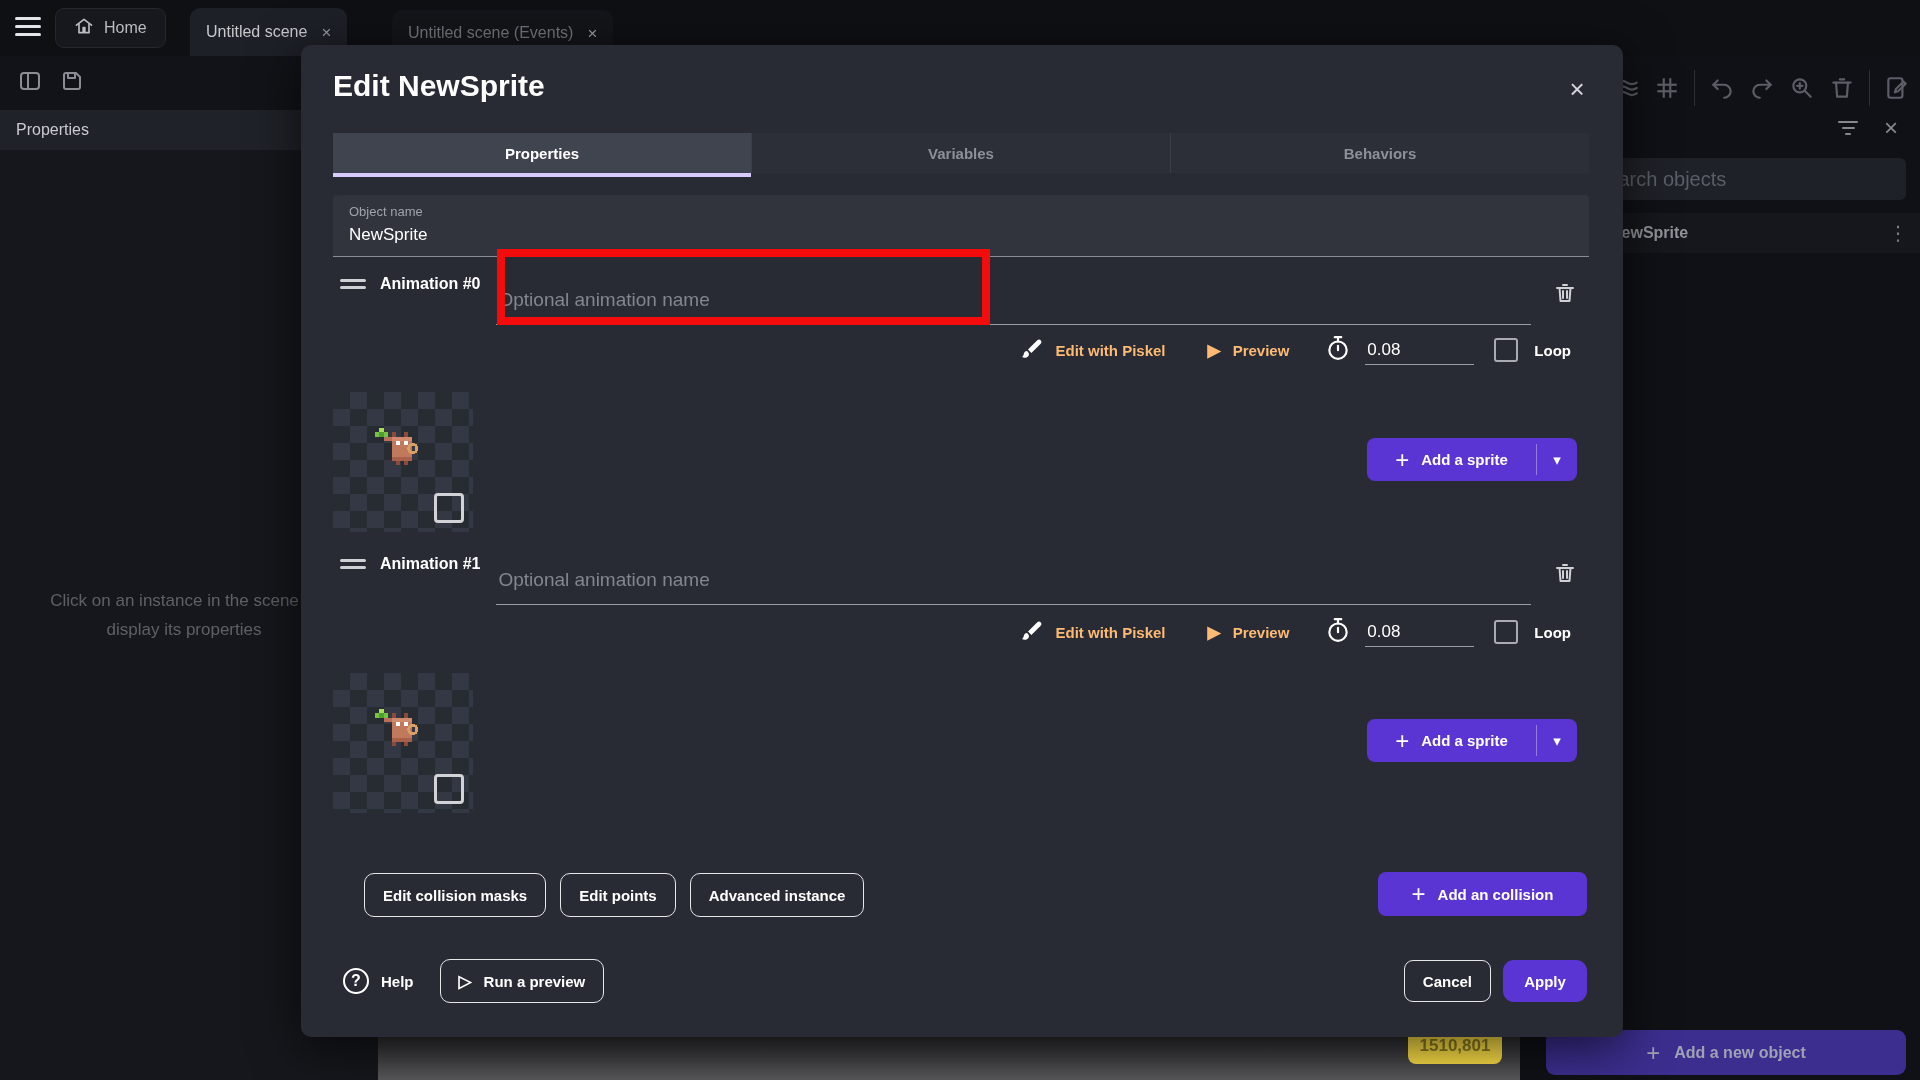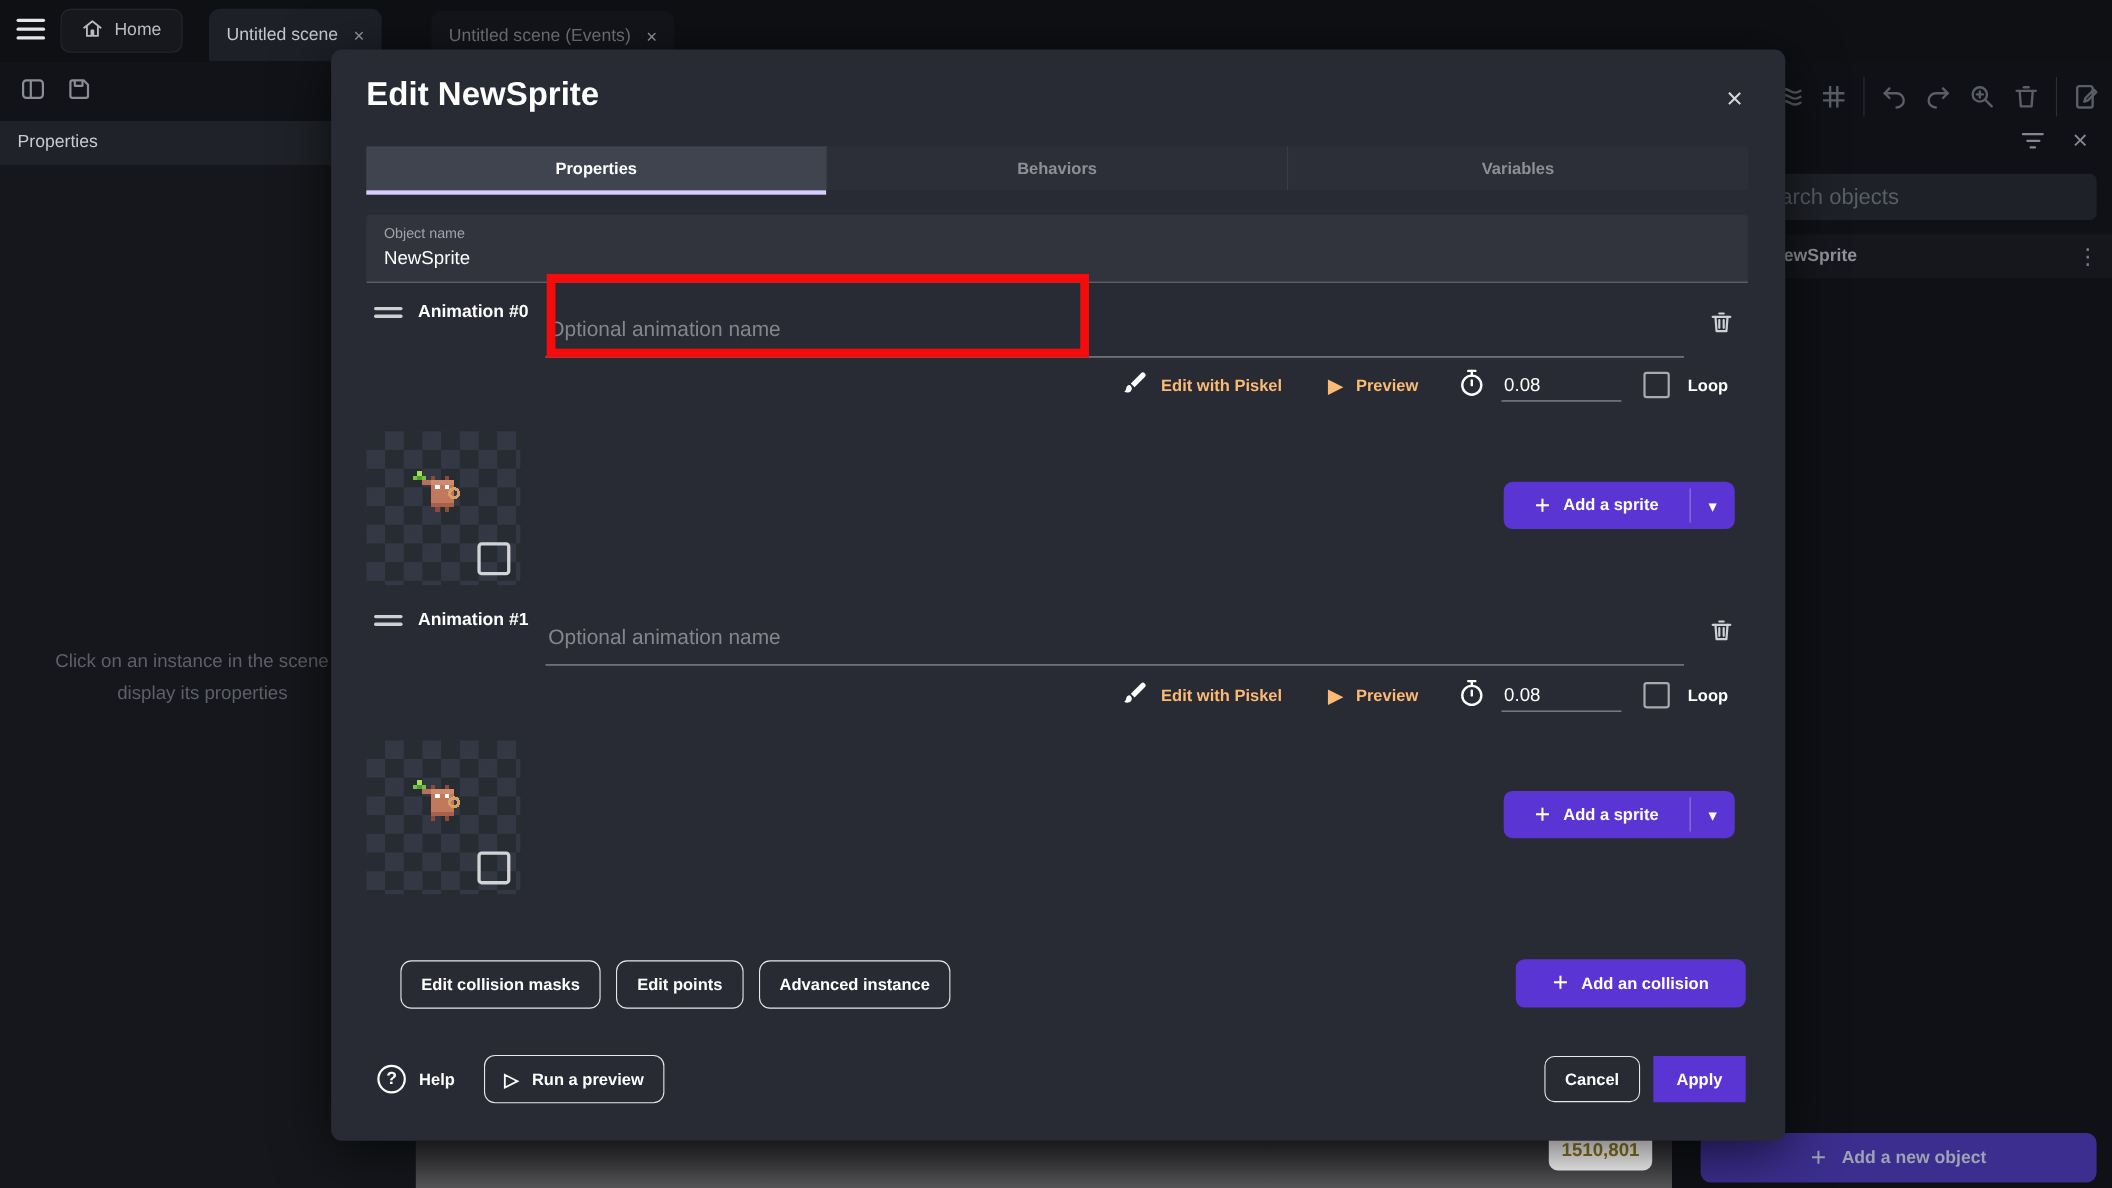--- a/index.html
+++ b/index.html
@@ -23,21 +23,21 @@
   
   .left-panel{left:0;top:56px;width:378px;height:1024px;background:#15171c;}
   .left-toolbar{left:0;top:56px;width:378px;height:54px;background:#111318;display:flex;align-items:center;gap:18px;padding-left:18px;box-sizing:border-box;}
   .props-header{left:0;top:110px;width:378px;height:40px;background:#1f2228;display:flex;align-items:center;
                 padding-left:16px;box-sizing:border-box;color:#c9cbd0;font-size:16px;}
   .props-hint{left:0;top:586px;width:368px;text-align:center;color:#5d6066;font-size:17px;line-height:29px;}
 
   
   .canvas-strip{left:378px;top:1037px;width:1142px;height:43px;
                 background:linear-gradient(180deg,#2c2c2f 0%,#5a5a5d 100%);}
-  .coords-badge{left:1408px;top:1028px;width:94px;height:36px;background:#ffffff;border-radius:8px;
+  .coords-badge{left:1408px;top:1028px;width:94px;height:36px;background:#fde047;border-radius:8px;
                 display:flex;align-items:center;justify-content:center;color:#8d7c20;font-weight:bold;font-size:17px;}
 
   
   .right-panel{left:1520px;top:56px;width:400px;height:1024px;background:#0f1116;}
   .rt-icons{left:1614px;top:66px;height:44px;display:flex;align-items:center;gap:14px;color:#5b5e66;}
   .rt-icons svg{display:block;}
   .vdiv{width:1px;height:36px;background:#2b2e35;}
   .panel-head-icons{left:1838px;top:114px;display:flex;align-items:center;gap:26px;color:#85888f;}
   .filter-icon{width:20px;height:14px;display:flex;flex-direction:column;justify-content:space-between;cursor:pointer;}
   .filter-icon i{display:block;height:2px;background:#85888f;border-radius:1px;}
@@ -110,21 +110,21 @@
                 display:flex;align-items:center;justify-content:center;gap:12px;color:#fff;font-size:15px;
                 font-weight:bold;cursor:pointer;font-family:inherit;}
   .add-anim-btn .plus{font-size:24px;font-weight:normal;}
 
   .footer-row{left:32px;top:914px;width:1254px;display:flex;align-items:center;}
   .help-btn{display:flex;align-items:center;gap:12px;color:#fff;font-size:15px;font-weight:bold;cursor:pointer;margin-left:10px;}
   .help-circle{width:26px;height:26px;border:2.5px solid #fff;border-radius:50%;display:flex;align-items:center;
                justify-content:center;font-size:16px;font-weight:bold;box-sizing:border-box;}
   .run-preview{margin-left:26px;}
   .cancel-btn{margin-left:auto;height:42px;border-radius:9px;}
-  .apply-btn{margin-left:12px;width:84px;height:42px;background:#5b35d4;border:none;border-radius:1px;color:#fff;
+  .apply-btn{margin-left:12px;width:84px;height:42px;background:#5b35d4;border:none;border-radius:11px;color:#fff;
              font-size:15px;font-weight:bold;cursor:pointer;font-family:inherit;}
 
   .red-annotation{left:497px;top:249px;width:477px;height:60px;border:8px solid #f40b0b;z-index:20;pointer-events:none;}
 </style>
 </head>
 <body>
 
 <div id="app">
 
   <div class="abs topbar">
@@ -250,22 +250,22 @@
   <div class="abs coords-badge">
     <span>1510,801</span>
   </div>
 
   <div class="abs dialog">
     <div class="abs dlg-title">Edit NewSprite</div>
     <div class="abs dlg-close">×</div>
 
     <div class="abs dlg-tabs">
       <div class="dlg-tab selected">Properties</div>
+      <div class="dlg-tab">Variables</div>
       <div class="dlg-tab">Behaviors</div>
-      <div class="dlg-tab">Variables</div>
     </div>
 
     <div class="abs obj-block">
       <div class="obj-label">Object name</div>
       <div class="obj-value">NewSprite</div>
     </div>
 
     <div class="abs anim-row" style="top:230px;">
       <span class="drag-handle">
           <i></i>

